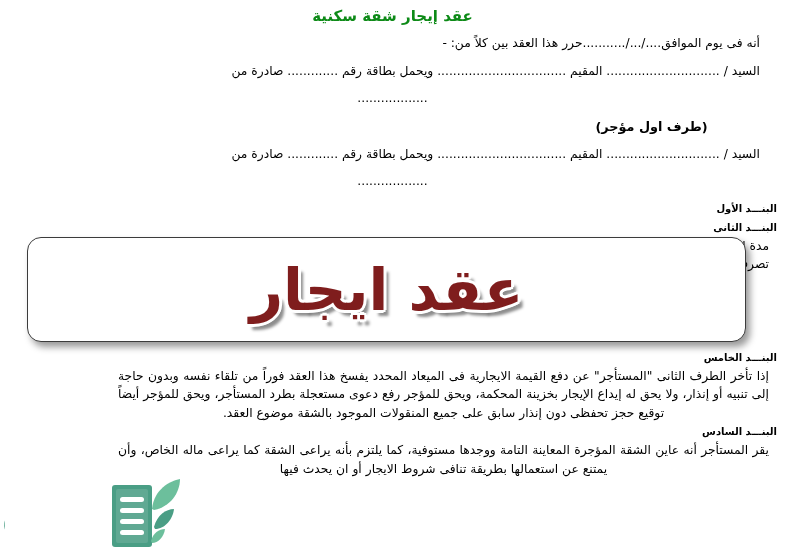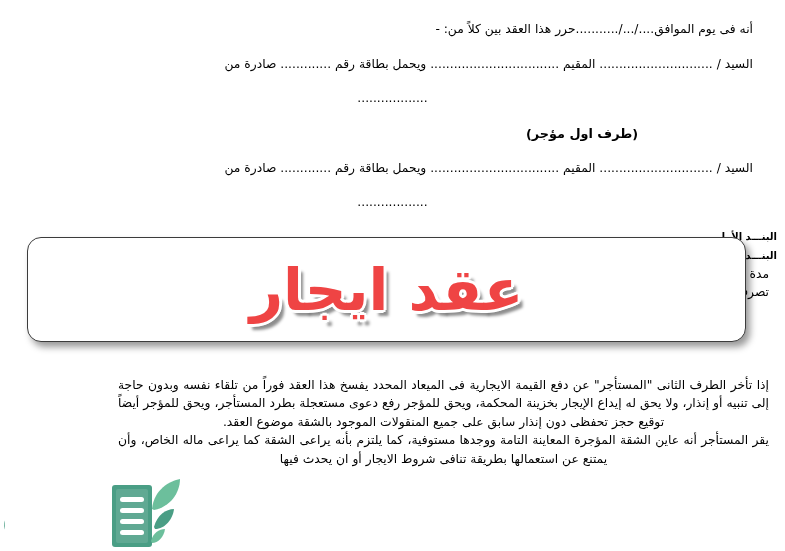--- a/index.html
+++ b/index.html
@@ -31,35 +31,35 @@
     font-size: 15px;
     line-height: 18px;
     margin: 3px 0 4px 0;
     letter-spacing: 0;
   }
 
   .para {
     text-align: right;
     font-size: 12.3px;
     line-height: 18.5px;
-    margin: 16px;
+    margin: 9px;
     padding: 0 8px 0 110px;
     word-spacing: 0px;
   }
 
   .para.center-ell {
     text-align: center;
     padding: 0 0 0 0;
   }
 
   .party-label {
     font-weight: bold;
     font-size: 12.8px;
     line-height: 19px;
-    text-align: left;
+    text-align: center;
     margin: 2px 0 1px 0;
     padding: 0 0 0 0;
     
     padding-left: 518px;
   }
 
   .clause-head {
     font-weight: bold;
     font-size: 10px;
     line-height: 18px;
@@ -106,21 +106,21 @@
     justify-content: center;
     box-sizing: border-box;
     z-index: 40;
   }
 
   .overlay-text {
     font-family: "DejaVu Sans", "Liberation Sans", sans-serif;
     font-weight: bold;
     font-size: 58px;
     line-height: 64px;
-    color: #ef4444;
+    color: #7f1d1d;
     letter-spacing: 1px;
     text-shadow:
       -2px -2px 0 #ffffff,
        2px -2px 0 #ffffff,
       -2px  2px 0 #ffffff,
        2px  2px 0 #ffffff,
       -3px  0   0 #ffffff,
        3px  0   0 #ffffff,
        0   -3px 0 #ffffff,
        0    3px 0 #ffffff,
@@ -139,20 +139,21 @@
     display: flex;
     align-items: flex-end;
   }
   .logo svg { display: block; }
 </style>
 </head>
 <body>
 
 <div class="page">
 
+  <h1 class="doc-title">عقد إيجار شقة سكنية</h1>
 
   <p class="para">أنه فى يوم الموافق..../.../...........حرر هذا العقد بين كلاً من: -</p>
 
   <p class="para">السيد / ............................. المقيم ................................. ويحمل بطاقة رقم ............. صادرة من</p>
 
   <p class="para center-ell">..................</p>
 
   <p class="party-label">(طرف اول مؤجر)</p>
 
   <p class="para">السيد / ............................. المقيم ................................. ويحمل بطاقة رقم ............. صادرة من</p>
@@ -165,22 +166,24 @@
   <p class="clause-head">البنـــد الثانى</p>
   <p class="clause-body">مدة الإيجار: مدة هذا العقد تبدأ من .../.../...... وتنتهي في .../.../......، ولا يجدد هذا العقد إلا بعقد</p>
 
   <p class="hidden-line">تصرف أجرة من أول من شهر من نفس إيصال المؤجر بموجب إيصال موقع من الأخير</p>
   <p class="hidden-line">&nbsp;</p>
   <p class="hidden-line">&nbsp;</p>
   <p class="hidden-line">&nbsp;</p>
   <p class="hidden-line">&nbsp;</p>
 
 
+  <p class="clause-head">البنـــد الخامس</p>
   <p class="clause-body justified">إذا تأخر الطرف الثانى "المستأجر" عن دفع القيمة الايجارية فى الميعاد المحدد يفسخ هذا العقد فوراً من تلقاء نفسه وبدون حاجة إلى تنبيه أو إنذار، ولا يحق له إيداع الإيجار بخزينة المحكمة، ويحق للمؤجر رفع دعوى مستعجلة بطرد المستأجر، ويحق للمؤجر أيضاً توقيع حجز تحفظى دون إنذار سابق على جميع المنقولات الموجود بالشقة موضوع العقد.</p>
 
+  <p class="clause-head">البنـــد السادس</p>
   <p class="clause-body justified">يقر المستأجر أنه عاين الشقة المؤجرة المعاينة التامة ووجدها مستوفية، كما يلتزم بأنه يراعى الشقة كما يراعى ماله الخاص، وأن يمتنع عن استعمالها بطريقة تنافى شروط الايجار أو ان يحدث فيها</p>
 </div>
 
 <div class="overlay-card">
   <span class="overlay-text">عقد ايجار</span>
 </div>
 
 <div class="logo">
   <svg width="182" height="70" viewBox="0 0 182 70">
 

